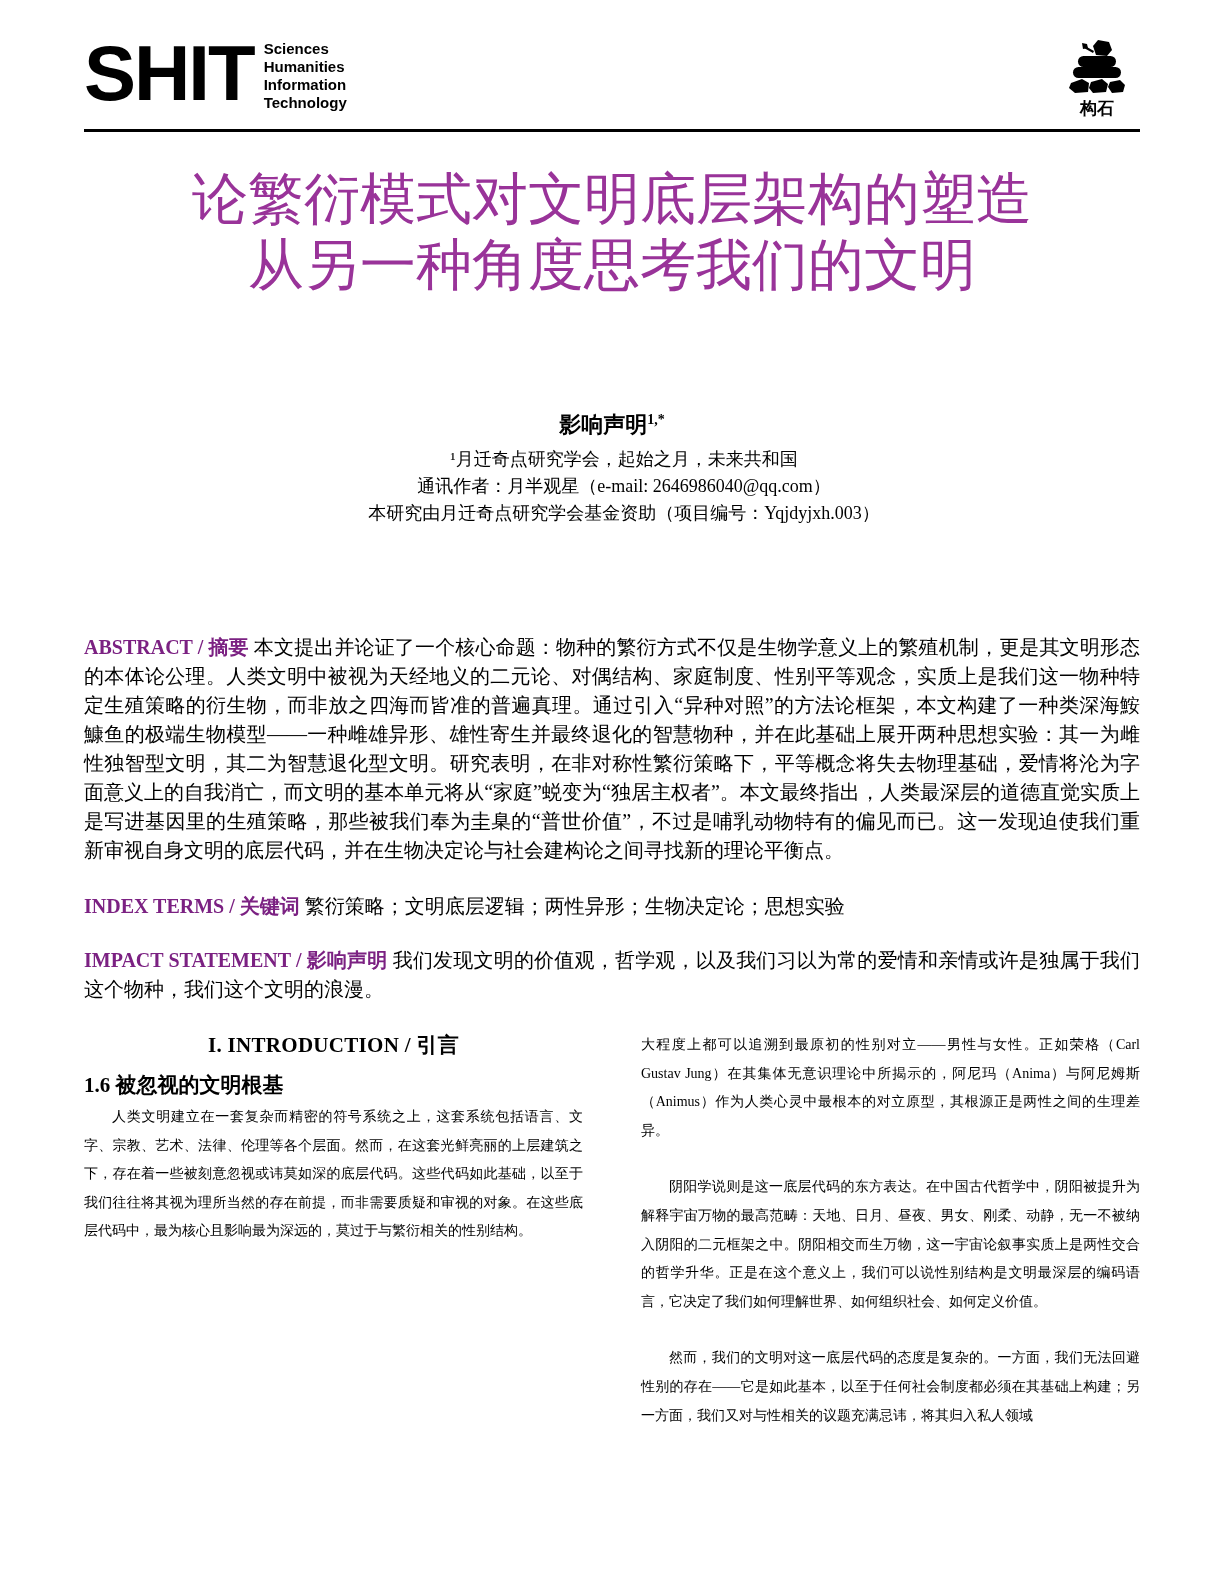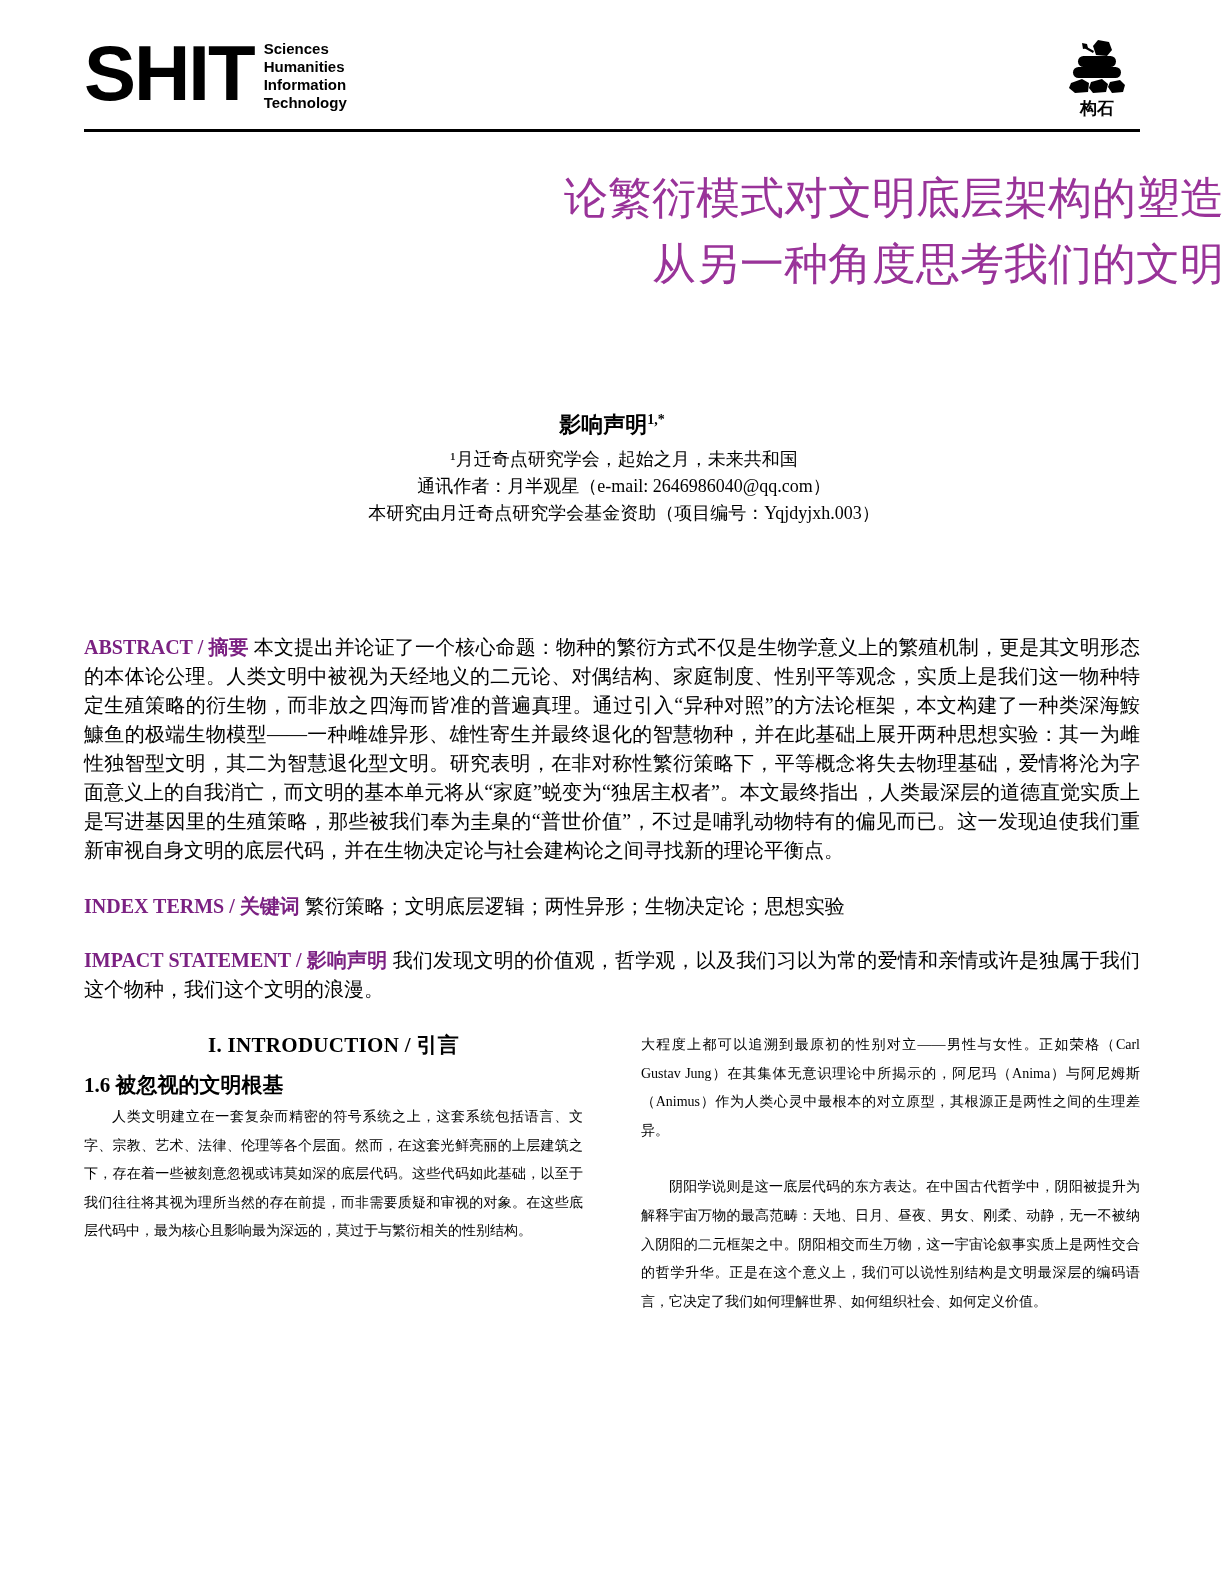--- a/index.html
+++ b/index.html
@@ -35,23 +35,23 @@
     font-family: "Liberation Sans", "DejaVu Sans", sans-serif;
     font-weight: 700; font-size: 17px; margin-top: 1px;
   }
   .rule {
     border: none; border-top: 3px solid #000;
     margin: 9px 84px 0 84px;
   }
 
   
   .title {
-    margin-top: 34px; text-align: right;
+    margin-top: 34px; text-align: center;
     font-weight: 400;
-    font-size: 44px; line-height: 66px;
+    font-size: 56px; line-height: 66px;
     color: var(--accent-purple, #993399);
   }
 
   
   .authors { margin-top: 112px; text-align: center; }
   .author-name { font-size: 22px; font-weight: 700; margin-bottom: 6px; }
   .author-name sup { font-size: 14px; }
   .author-line { font-size: 18px; line-height: 27px; padding-left: 24px; }
 
   
@@ -149,16 +149,17 @@
 
   <div class="columns">
     <div class="col">
       <h2 class="intro-heading">I.  INTRODUCTION / 引言</h2>
       <h3 class="sub-heading">1.6 被忽视的文明根基</h3>
       <p class="indent">人类文明建立在一套复杂而精密的符号系统之上，这套系统包括语言、文字、宗教、艺术、法律、伦理等各个层面。然而，在这套光鲜亮丽的上层建筑之下，存在着一些被刻意忽视或讳莫如深的底层代码。这些代码如此基础，以至于我们往往将其视为理所当然的存在前提，而非需要质疑和审视的对象。在这些底层代码中，最为核心且影响最为深远的，莫过于与繁衍相关的性别结构。</p>
     </div>
     <div class="col">
       <p>大程度上都可以追溯到最原初的性别对立——男性与女性。正如荣格（Carl Gustav Jung）在其集体无意识理论中所揭示的，阿尼玛（Anima）与阿尼姆斯（Animus）作为人类心灵中最根本的对立原型，其根源正是两性之间的生理差异。</p>
       <p class="indent">阴阳学说则是这一底层代码的东方表达。在中国古代哲学中，阴阳被提升为解释宇宙万物的最高范畴：天地、日月、昼夜、男女、刚柔、动静，无一不被纳入阴阳的二元框架之中。阴阳相交而生万物，这一宇宙论叙事实质上是两性交合的哲学升华。正是在这个意义上，我们可以说性别结构是文明最深层的编码语言，它决定了我们如何理解世界、如何组织社会、如何定义价值。</p>
+      <p class="indent">然而，我们的文明对这一底层代码的态度是复杂的。一方面，我们无法回避性别的存在——它是如此基本，以至于任何社会制度都必须在其基础上构建；另一方面，我们又对与性相关的议题充满忌讳，将其归入私人领域</p>
     </div>
   </div>
 
 </div>
 
 </body></html>

